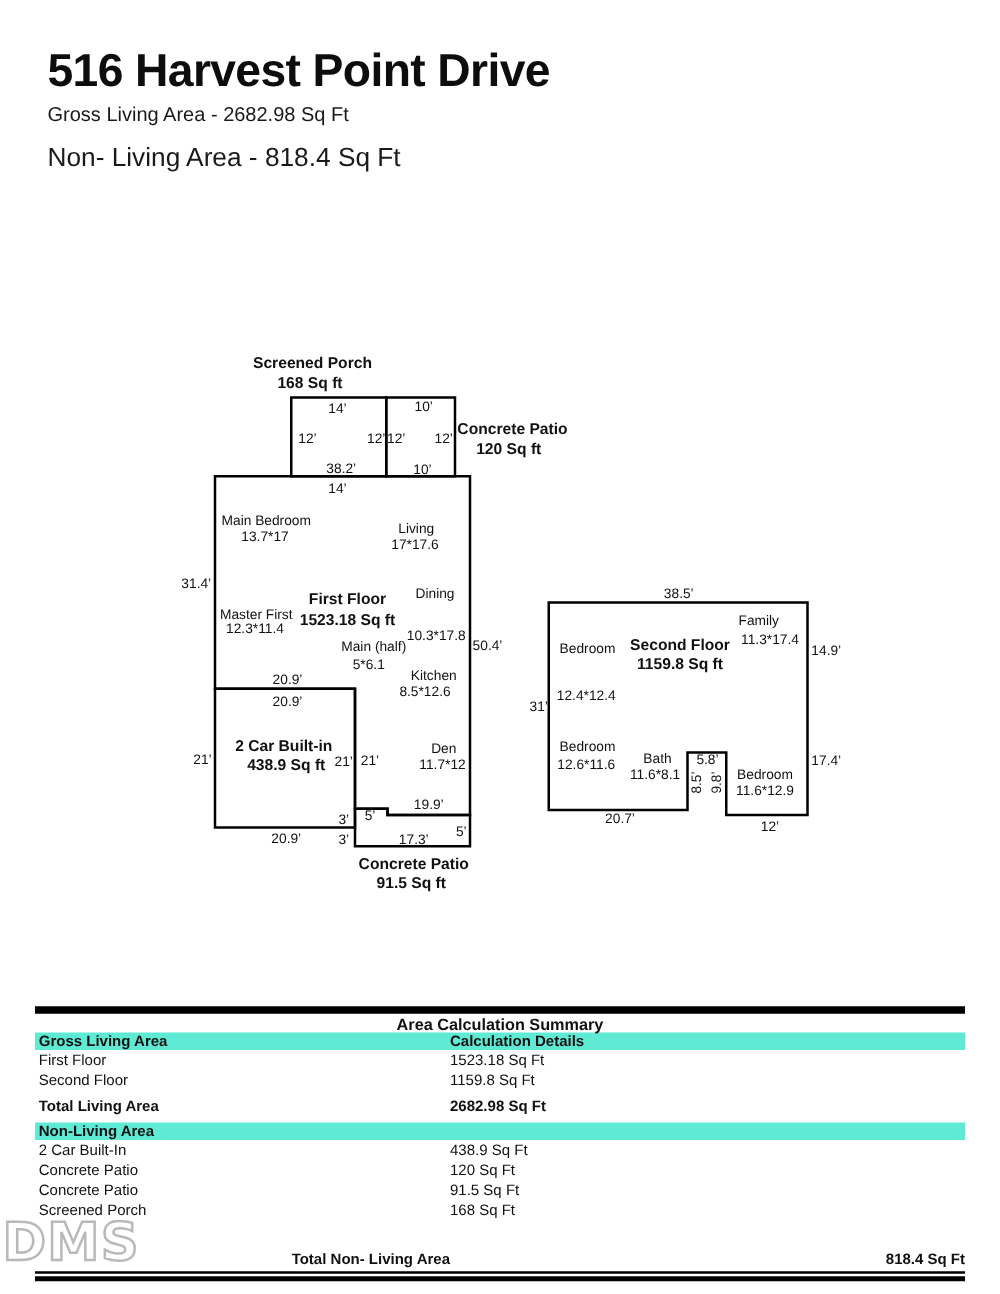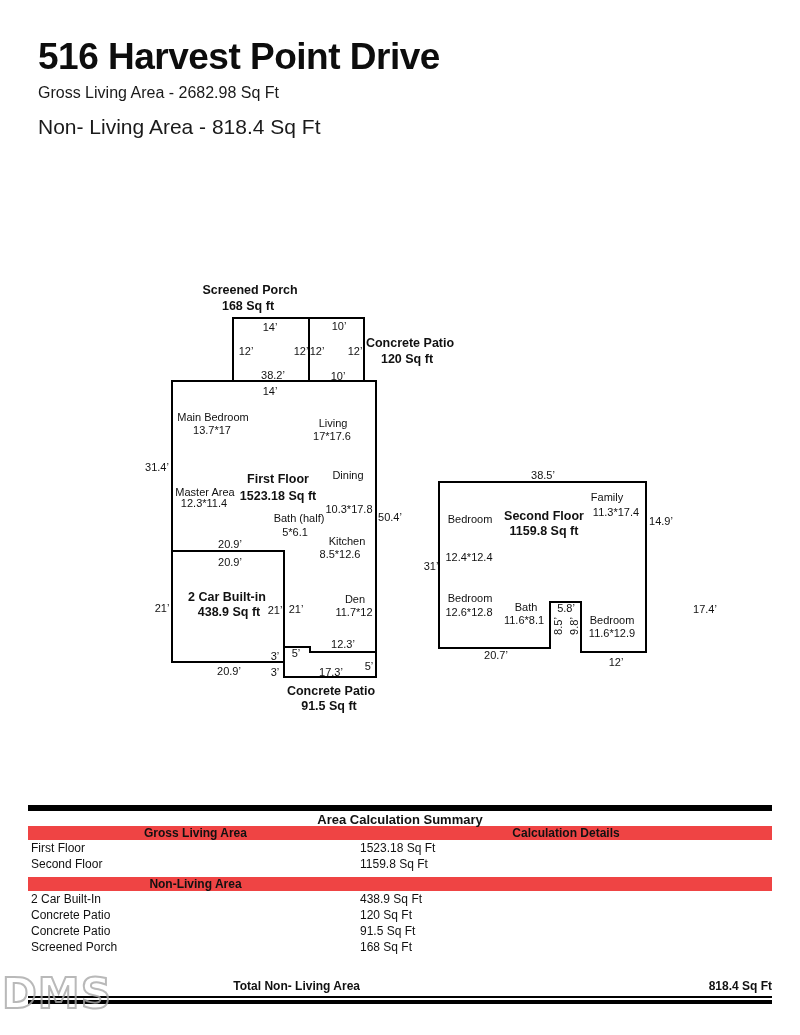--- a/index.html
+++ b/index.html
@@ -22,21 +22,21 @@
   }
   .plan-label.big{font-size:12.5px;font-weight:700;}
   .plan-label.rot{transform:translate(-50%,-50%) rotate(-90deg);}
   
   .summary{position:absolute;left:28px;top:805px;width:744px;}
   .bar-top{height:6px;background:#000;}
   .sum-title{height:15px;line-height:17px;text-align:center;font-size:13px;font-weight:700;}
   .t-row{display:flex;height:16px;line-height:16px;font-size:12px;}
   .t-row .c1{width:329px;padding-left:3px;white-space:nowrap;}
   .t-row .c2{flex:1;white-space:nowrap;}
-  .t-row.header{background:#ef4444;height:14px;line-height:14px;font-weight:700;text-align:center;}
+  .t-row.header{background:#5eead4;height:14px;line-height:14px;font-weight:700;}
   .t-row.total{font-weight:700;}
   .bar-bottom{margin-top:2px;border-top:2px solid #000;height:2px;border-bottom:4px solid #000;}
   
   .watermark{
     position:absolute;left:2px;top:969px;font-size:42px;font-weight:700;letter-spacing:1px;
     color:transparent;-webkit-text-stroke:2px #a8a8a8;opacity:.8;z-index:5;pointer-events:none;
     font-family:"DejaVu Sans","Liberation Sans",sans-serif;
   }
 </style>
 </head>
@@ -71,85 +71,89 @@
     <div class="plan-label" style="left: 273px; top: 375px;">38.2’</div>
     <div class="plan-label" style="left: 338px; top: 376px;">10’</div>
     <div class="plan-label" style="left: 270px; top: 391px;">14’</div>
     <div class="plan-label" style="left: 213px; top: 417px;">Main Bedroom</div>
     <div class="plan-label" style="left: 212px; top: 430px;">13.7*17</div>
     <div class="plan-label" style="left: 333px; top: 423px;">Living</div>
     <div class="plan-label" style="left: 332px; top: 436px;">17*17.6</div>
     <div class="plan-label" style="left: 157px; top: 467px;">31.4’</div>
     <div class="plan-label big" style="left: 278px; top: 479px;">First Floor</div>
     <div class="plan-label big" style="left: 278px; top: 496px;">1523.18 Sq ft</div>
-    <div class="plan-label" style="left: 205px; top: 492px;">Master Area</div>
+    <div class="plan-label" style="left: 205px; top: 492px;">Master First</div>
     <div class="plan-label" style="left: 204px; top: 503px;">12.3*11.4</div>
     <div class="plan-label" style="left: 348px; top: 475px;">Dining</div>
     <div class="plan-label" style="left: 349px; top: 509px;">10.3*17.8</div>
-    <div class="plan-label" style="left: 299px; top: 518px;">Bath (half)</div>
+    <div class="plan-label" style="left: 299px; top: 518px;">Main (half)</div>
     <div class="plan-label" style="left: 295px; top: 532px;">5*6.1</div>
     <div class="plan-label" style="left: 390px; top: 517px; text-align: center;">50.4’</div>
     <div class="plan-label" style="left: 347px; top: 541px; text-align: center;">Kitchen</div>
     <div class="plan-label" style="left: 340px; top: 554px;">8.5*12.6</div>
     <div class="plan-label" style="left: 230px; top: 544px;">20.9’</div>
     <div class="plan-label" style="left: 230px; top: 562px;">20.9’</div>
     <div class="plan-label big" style="left: 227px; top: 597px;">2 Car Built-in</div>
     <div class="plan-label big" style="left: 229px; top: 612px;">438.9 Sq ft</div>
     <div class="plan-label" style="left: 162px; top: 608px;">21’</div>
     <div class="plan-label" style="left: 275px; top: 610px;">21’</div>
     <div class="plan-label" style="left: 296px; top: 609px;">21’</div>
     <div class="plan-label" style="left: 355px; top: 599px;">Den</div>
     <div class="plan-label" style="left: 354px; top: 612px;">11.7*12</div>
-    <div class="plan-label" style="left: 343px; top: 644px;">12.3’</div>
+    <div class="plan-label" style="left: 343px; top: 644px;">19.9’</div>
     <div class="plan-label" style="left: 296px; top: 653px;">5’</div>
     <div class="plan-label" style="left: 275px; top: 656px;">3’</div>
     <div class="plan-label" style="left: 275px; top: 672px;">3’</div>
     <div class="plan-label" style="left: 331px; top: 672px;">17.3’</div>
     <div class="plan-label" style="left: 369px; top: 666px;">5’</div>
     <div class="plan-label" style="left: 229px; top: 671px;">20.9’</div>
     <div class="plan-label big" style="left: 331px; top: 691px;">Concrete Patio</div>
     <div class="plan-label big" style="left: 329px; top: 706px;">91.5 Sq ft</div>
     <div class="plan-label" style="left: 543px; top: 475px;">38.5’</div>
     <div class="plan-label" style="left: 470px; top: 519px;">Bedroom</div>
     <div class="plan-label" style="left: 469px; top: 533px; margin-top: 24px;">12.4*12.4</div>
     <div class="plan-label big" style="left: 544px; top: 516px;">Second Floor</div>
     <div class="plan-label big" style="left: 544px; top: 531px;">1159.8 Sq ft</div>
     <div class="plan-label" style="left: 607px; top: 497px;">Family</div>
     <div class="plan-label" style="left: 616px; top: 512px;">11.3*17.4</div>
     <div class="plan-label" style="left: 661px; top: 521px;">14.9’</div>
     <div class="plan-label" style="left: 431px; top: 566px;">31’</div>
     <div class="plan-label" style="left: 470px; top: 598px;">Bedroom</div>
-    <div class="plan-label" style="left: 469px; top: 612px;">12.6*12.8</div>
+    <div class="plan-label" style="left: 469px; top: 612px;">12.6*11.6</div>
     <div class="plan-label" style="left: 526px; top: 607px;">Bath</div>
     <div class="plan-label" style="left: 524px; top: 620px;">11.6*8.1</div>
     <div class="plan-label" style="left: 566px; top: 608px;">5.8’</div>
     <div class="plan-label rot" style="left: 558px; top: 626px;">8.5’</div>
     <div class="plan-label rot" style="left: 574px; top: 626px;">9.8’</div>
     <div class="plan-label" style="left: 612px; top: 620px;">Bedroom</div>
     <div class="plan-label" style="left: 612px; top: 633px;">11.6*12.9</div>
-    <div class="plan-label" style="left: 661px; top: 609px; margin-left: 44px;">17.4’</div>
+    <div class="plan-label" style="left: 661px; top: 609px;">17.4’</div>
     <div class="plan-label" style="left: 496px; top: 655px;">20.7’</div>
     <div class="plan-label" style="left: 616px; top: 662px;">12’</div>
   </div>
 
 <div class="summary">
   <div class="bar-top"></div>
   <div class="sum-title">Area Calculation Summary</div>
   <div id="table-rows">
       <div class="t-row header">
         <div class="c1">Gross Living Area</div>
         <div class="c2">Calculation Details</div>
       </div>
       <div class="t-row data">
         <div class="c1">First Floor</div>
         <div class="c2">1523.18 Sq Ft</div>
       </div>
       <div class="t-row data">
         <div class="c1">Second Floor</div>
         <div class="c2">1159.8 Sq Ft</div>
+      </div>
+      <div class="t-row total" style="margin-top: 5px;">
+        <div class="c1">Total Living Area</div>
+        <div class="c2">2682.98 Sq Ft</div>
       </div>
       <div class="t-row header" style="margin-top: 5px;">
         <div class="c1">Non-Living Area</div>
         <div class="c2"></div>
       </div>
       <div class="t-row data">
         <div class="c1">2 Car Built-In</div>
         <div class="c2">438.9 Sq Ft</div>
       </div>
       <div class="t-row data">

